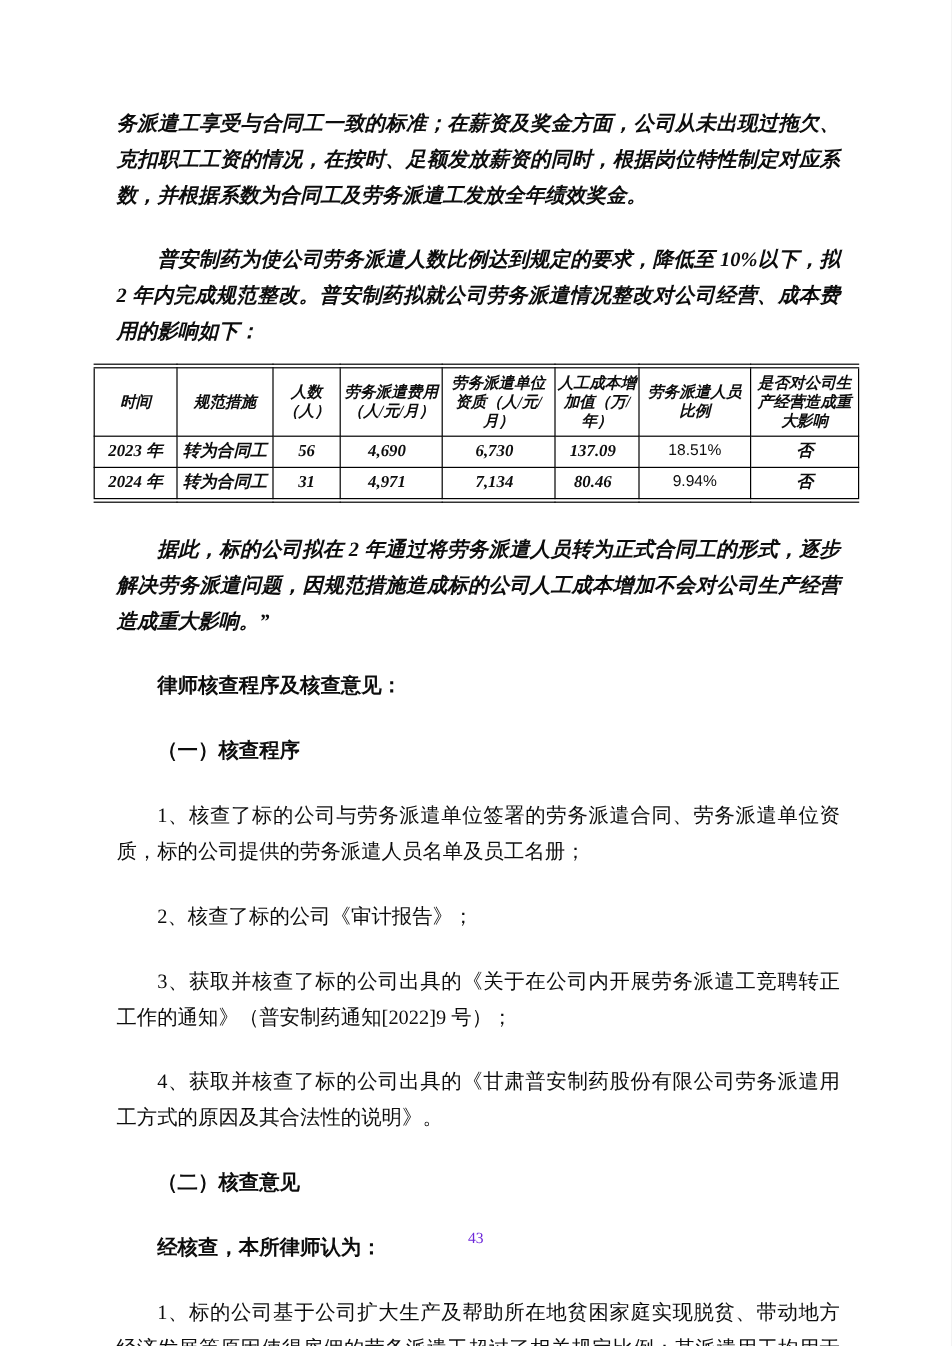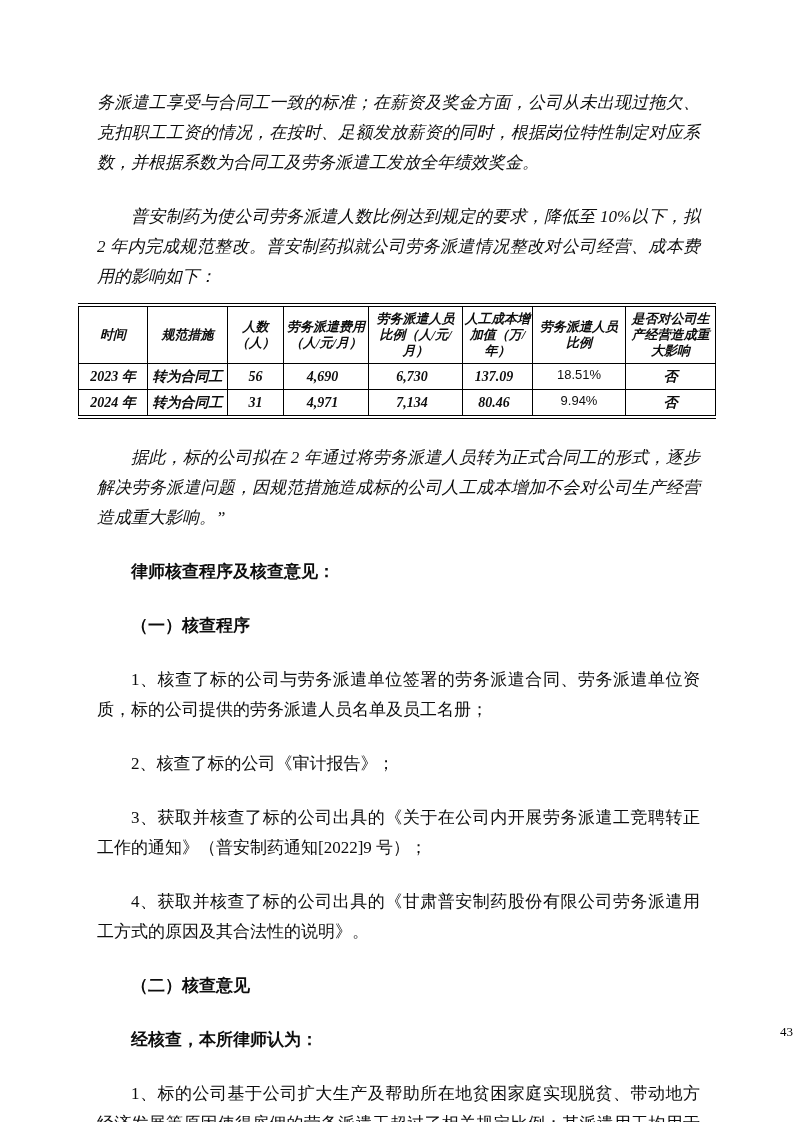--- a/index.html
+++ b/index.html
@@ -18,21 +18,21 @@
     padding: 88px 93px 0 97px;
   }
   .para {
     margin: 0 0 11px 0;
     font-size: 17px;
     line-height: 30px;
     text-align: justify;
   }
   .indent { text-indent: 2em; margin-top: 24px; }
   .quote {
-    font-weight: normal;
+    font-weight: bold;
     font-style: italic;
   }
   .heading {
     font-weight: bold;
     font-style: normal;
     font-family: "Liberation Sans", "DejaVu Sans", sans-serif;
   }
   .doc-table {
     width: 637px;
     margin: 8px 0 13px -19px;
@@ -72,23 +72,23 @@
     font-weight: normal;
     font-size: 13px;
     vertical-align: top;
     padding-top: 2px;
   }
   .page-num {
     position: absolute;
     left: 0;
     right: 0;
     top: 1024px;
-    text-align: right;
+    text-align: center;
     font-size: 13px;
-    color: #000000;
+    color: #6d28d9;
   }
 </style>
 </head>
 <body>
 
 <div class="page">
   <div class="content">
 
     <p class="para quote">务派遣工享受与合同工一致的标准；在薪资及奖金方面，公司从未出现过拖欠、克扣职工工资的情况，在按时、足额发放薪资的同时，根据岗位特性制定对应系数，并根据系数为合同工及劳务派遣工发放全年绩效奖金。</p>
 
@@ -104,21 +104,21 @@
           <col style="width:70px">
           <col style="width:93px">
           <col style="width:90px">
       </colgroup>
       <thead>
         <tr>
           <th>时间</th>
           <th>规范措施</th>
           <th>人数（人）</th>
           <th>劳务派遣费用（人/元/月）</th>
-          <th>劳务派遣人员比例（人/元/月）</th>
+          <th>劳务派遣单位资质（人/元/月）</th>
           <th>人工成本增加值（万/年）</th>
           <th>劳务派遣人员比例</th>
           <th>是否对公司生产经营造成重大影响</th>
         </tr>
       </thead>
       <tbody>
         <tr>
           <td>2023 年</td>
           <td>转为合同工</td>
           <td>56</td>

